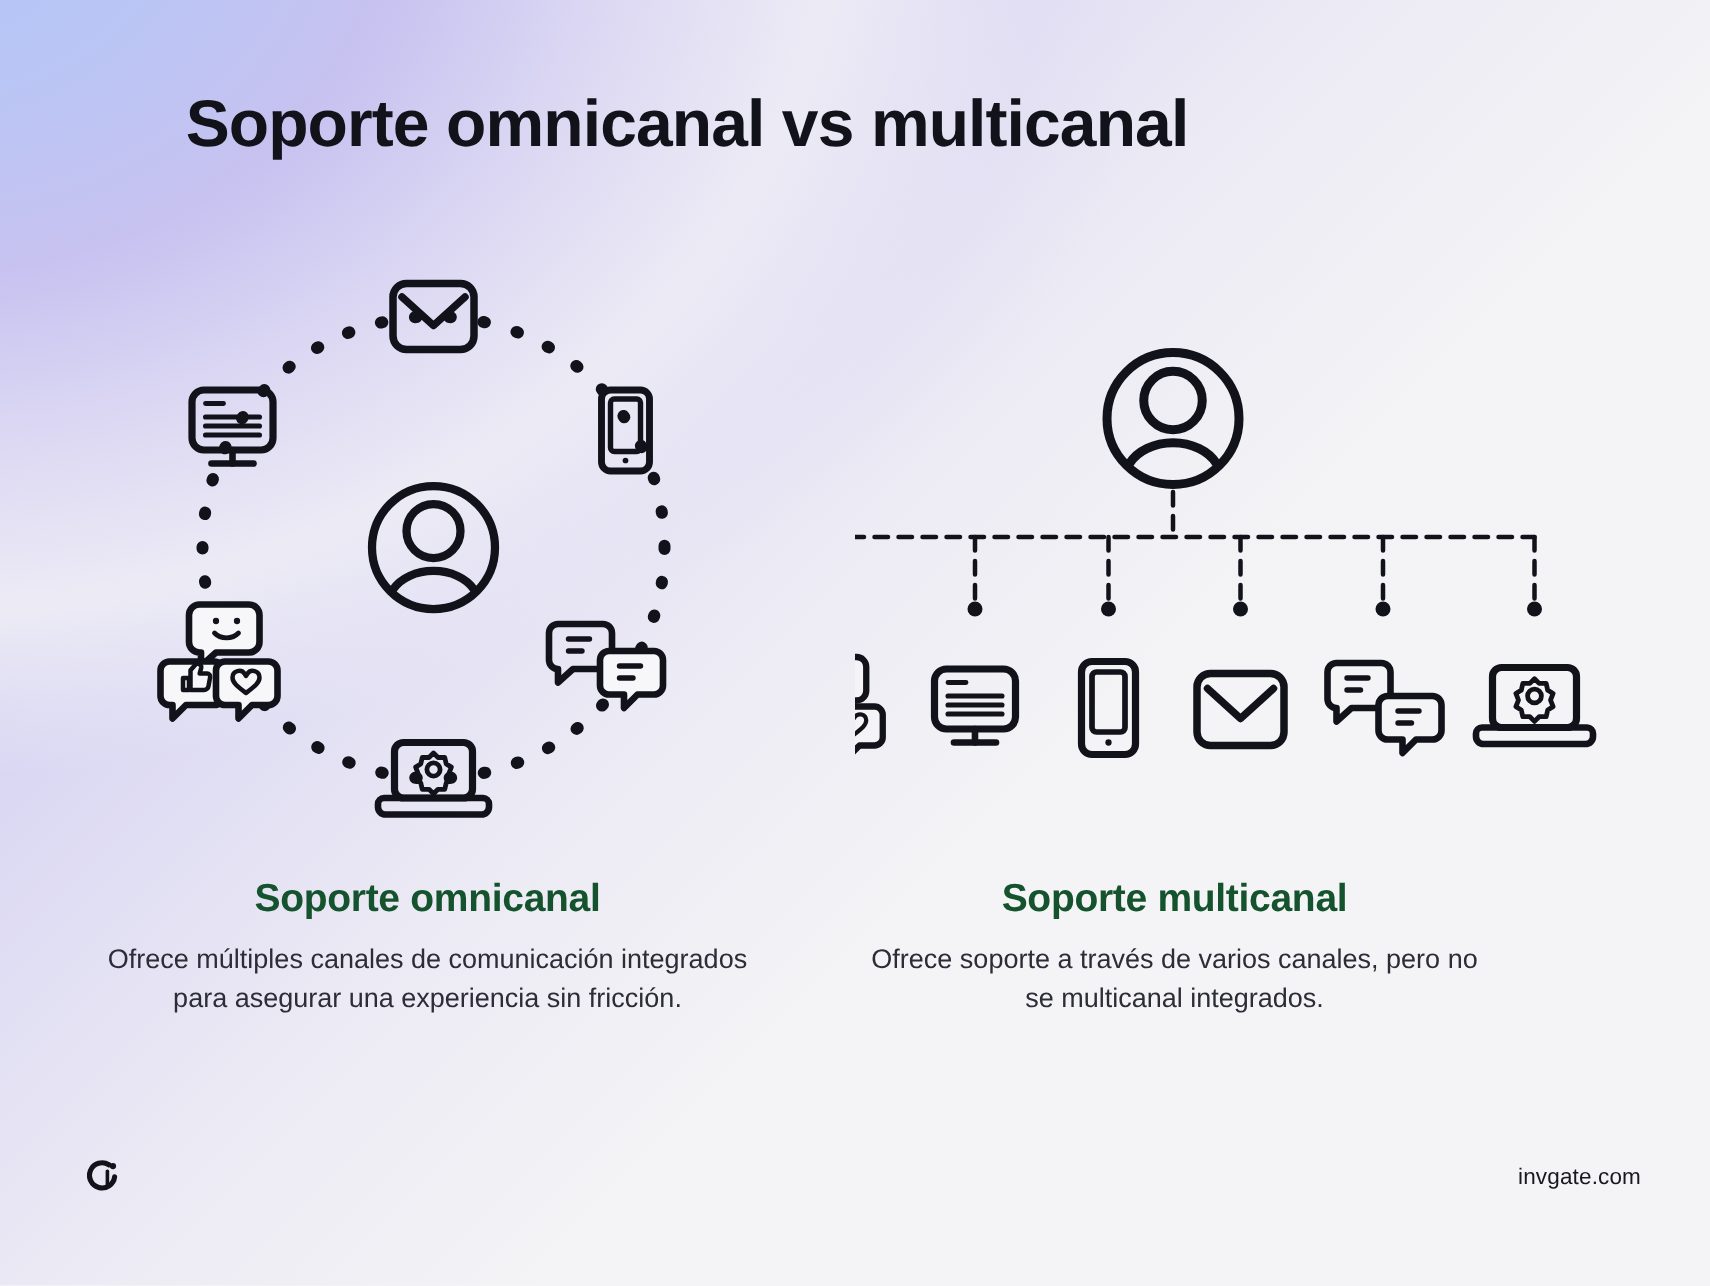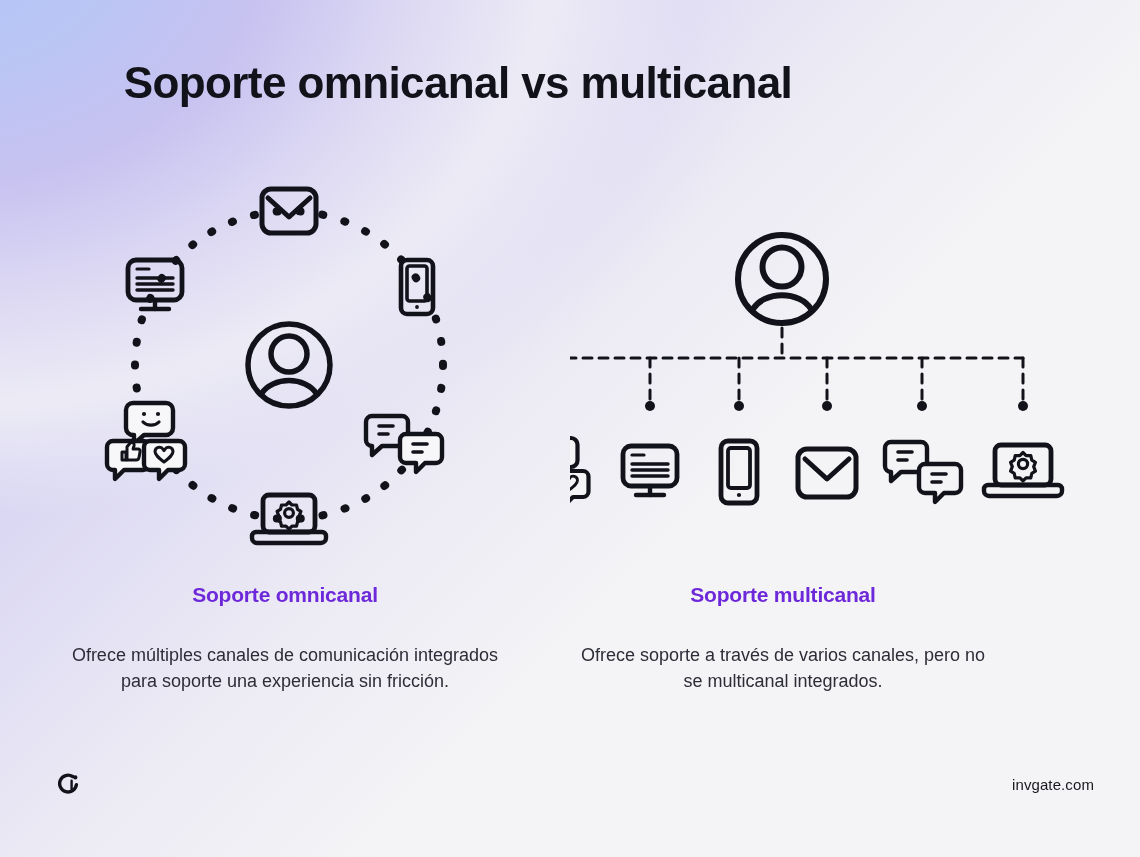--- a/index.html
+++ b/index.html
@@ -37,24 +37,24 @@
   }
   .panel{position:absolute;top:160px;width:570px;height:420px;}
   .panel.left{left:0;}
   .panel.right{left:570px;}
   .diagram-svg{position:absolute;top:0;left:0;}
 
   .caption{position:absolute;width:520px;text-align:center;}
   .caption.left{left:25px;top:583px;}
   .caption.right{left:523px;top:583px;}
   .caption h3{
-    margin:0 0 35px 0;
-    font-size:21px;
+    margin:0 0 12px 0;
+    font-size:26px;
     font-weight:700;
-    color:#6d28d9;
+    color:#14532d;
     letter-spacing:-0.2px;
   }
   .caption p{
     margin:0;
     font-size:18px;
     line-height:1.46;
     color:#2d2d38;
     font-weight:400;
   }
   .caption.left p{padding:0 42px;}
@@ -228,21 +228,21 @@
             <circle cx="0" cy="0" r="4.6" stroke-width="3.2"></circle>
             <path d="M 0 -11.5 l 3.1 3.1 h 4.7 l 1 4.5 l 3.6 2.2 l -1.7 4.4 l 1.7 4.4 l -3.6 2.2 l -1 4.5 h -4.7 l -3.1 3.1 l -3.1 -3.1 h -4.7 l -1 -4.5 l -3.6 -2.2 l 1.7 -4.4 l -1.7 -4.4 l 3.6 -2.2 l 1 -4.5 h 4.7 z" stroke-width="3.2"></path>
           </g>
         </g>
       </g>
     </svg>
   </div>
 
   <div class="caption left">
     <h3>Soporte omnicanal</h3>
-    <p>Ofrece múltiples canales de comunicación integrados para soporte una experiencia sin fricción.</p>
+    <p>Ofrece múltiples canales de comunicación integrados para asegurar una experiencia sin fricción.</p>
   </div>
 
   <div class="caption right">
     <h3>Soporte multicanal</h3>
     <p>Ofrece soporte a través de varios canales, pero no se multicanal integrados.</p>
   </div>
 
   <svg class="footer-logo" viewBox="0 0 24 24">
     <path d="M14.6 4.5 A 8.4 8.4 0 1 0 18.4 12.6" fill="none" stroke="#12121a" stroke-width="3.4" stroke-linecap="round"></path>
     <rect x="12.4" y="7.6" width="2.4" height="11.2" rx="1.1" fill="#12121a"></rect>

